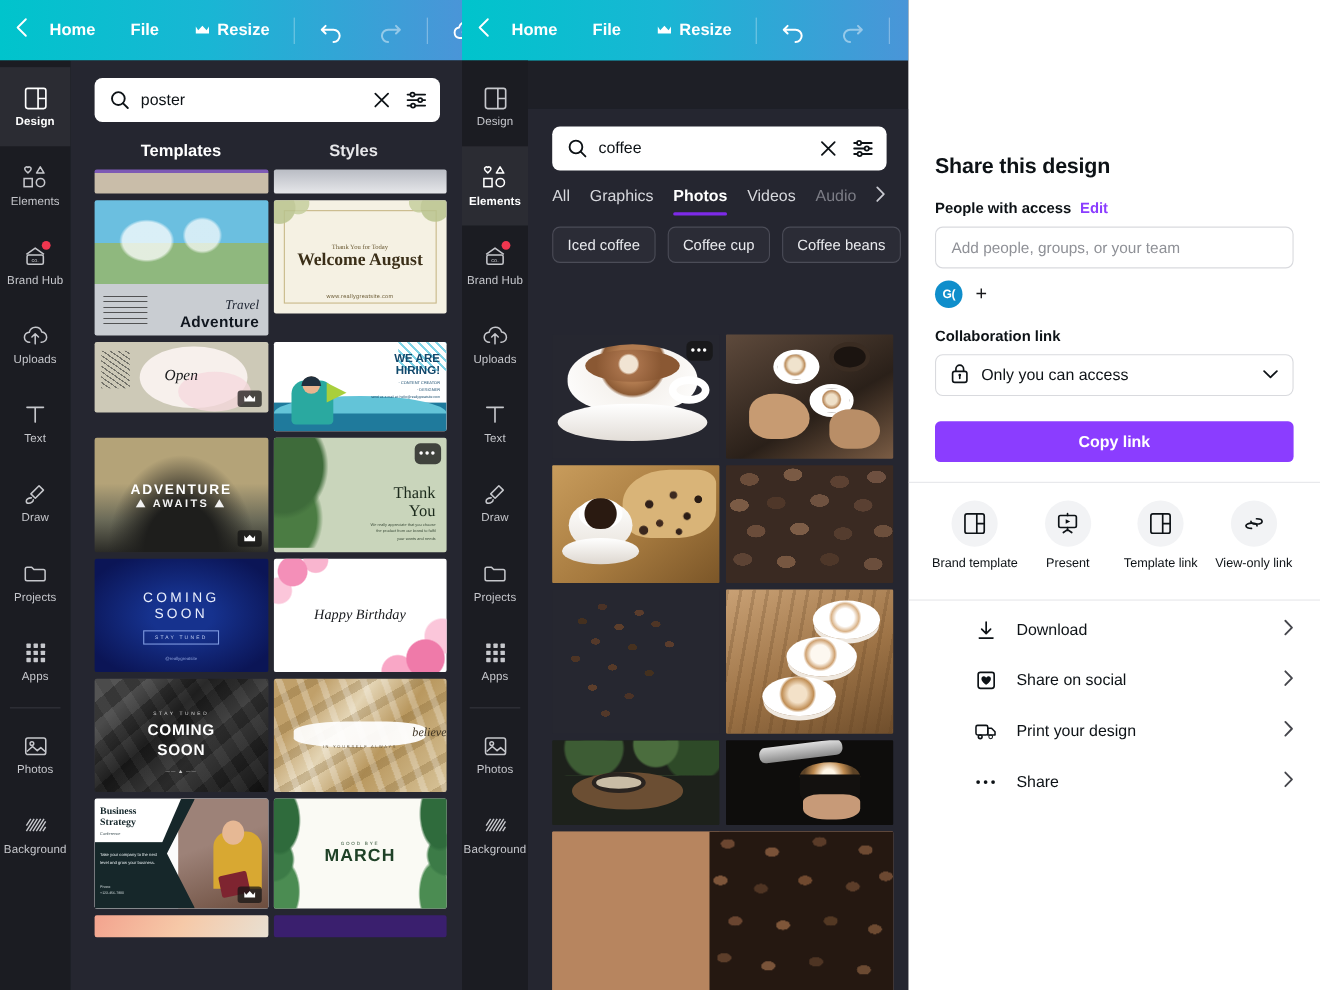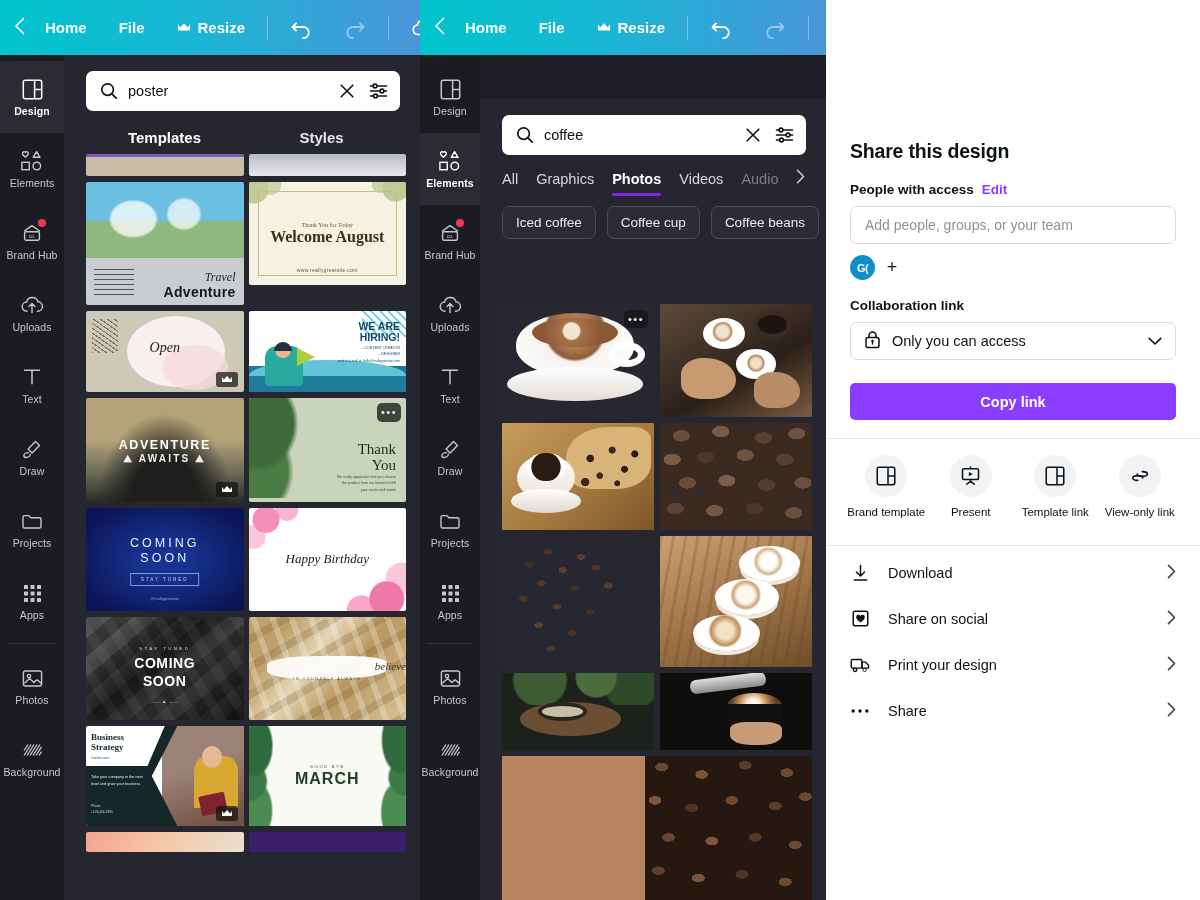--- a/index.html
+++ b/index.html
@@ -151,21 +151,21 @@
   .hr { height: 1px; background: #e6e7ea; margin: 18px 0 0 0; }
 
   .quick { display: flex; padding: 16px 18px 6px 18px; }
   .qitem { flex: 1; display: flex; flex-direction: column; align-items: center; gap: 8px; }
   .qcircle {
     width: 42px; height: 42px; border-radius: 50%; background: #f2f3f5;
     display: flex; align-items: center; justify-content: center;
   }
   .qlabel { font-size: 11.5px; text-align: center; line-height: 1.35; color: #0d1216; max-width: 78px; }
 
-  .mlist { padding: 4px 24px 0 24px; }
+  .mlist { padding: 4px 24px 0 24px; margin-left: 36px; }
   .mrow { display: flex; align-items: center; gap: 18px; height: 46px; font-size: 14.5px; }
   .mrow .mlabel { flex: 1; }
   .mrow .mchev { color: #45464c; font-size: 15px; }
   .mico { width: 20px; display: flex; align-items: center; justify-content: center; }
   svg { overflow: visible; }
 </style>
 </head>
 <body>
 
 <div class="screen">
@@ -375,21 +375,21 @@
 
         <div class="tcard" style="height:103px;background:#f5f1e3;position:relative;">
           <div style="position:absolute;inset:9px;border:1px solid #c8b888;"></div>
           <div style="position:absolute;left:0;top:0;width:48px;height:34px;background:radial-gradient(circle at 10% 20%,#b9c48d 0 28%,transparent 30%),radial-gradient(circle at 46% 8%,#c6cf9e 0 24%,transparent 26%);opacity:.85"></div>
           <div style="position:absolute;right:0;top:0;width:52px;height:32px;background:radial-gradient(circle at 80% 20%,#b9c48d 0 26%,transparent 28%),radial-gradient(circle at 52% 6%,#c6cf9e 0 22%,transparent 24%);opacity:.85"></div>
           <div style="position:absolute;left:0;right:0;top:40px;text-align:center;font-family:'Liberation Serif',serif;font-size:6px;color:#6a5a34;">Thank You for Today</div>
           <div style="position:absolute;left:0;right:0;top:46px;text-align:center;font-family:'Liberation Serif',serif;font-weight:bold;font-size:16px;color:#3b2f18;">Welcome August</div>
           <div style="position:absolute;left:0;right:0;bottom:12px;text-align:center;font-size:5px;color:#6a5a34;letter-spacing:.3px;">www.reallygreatsite.com</div>
         </div>
 
-        <div class="tcard" style="height:81px;background:#cdc9b7;position:relative;">
+        <div class="tcard" style="height:64px;background:#cdc9b7;position:relative;">
           <div style="position:absolute;left:26%;top:6%;width:62%;height:88%;border-radius:50%;background:#f7f0ec;"></div>
           <div style="position:absolute;left:48%;top:42%;width:42%;height:56%;border-radius:50%;background:#f5d8dd;opacity:.75"></div>
           <div style="position:absolute;left:6px;top:8px;width:26px;height:34px;background:repeating-linear-gradient(35deg,#5b5b55 0 1px,transparent 1px 4px);opacity:.8"></div>
           <div style="position:absolute;left:0;right:0;top:36%;text-align:center;font-family:'Liberation Serif',serif;font-style:italic;font-size:14px;color:#17181a;">Open</div>
           <div class="crown">
             <svg width="12" height="9" viewBox="0 0 14 11">
                 <path d="M1 2.2l2.2 3.2L7 1.3l3.8 4.1L13 2.2v6.3H1V2.2z" fill="#fff"></path>
               </svg>
           </div>
         </div>

